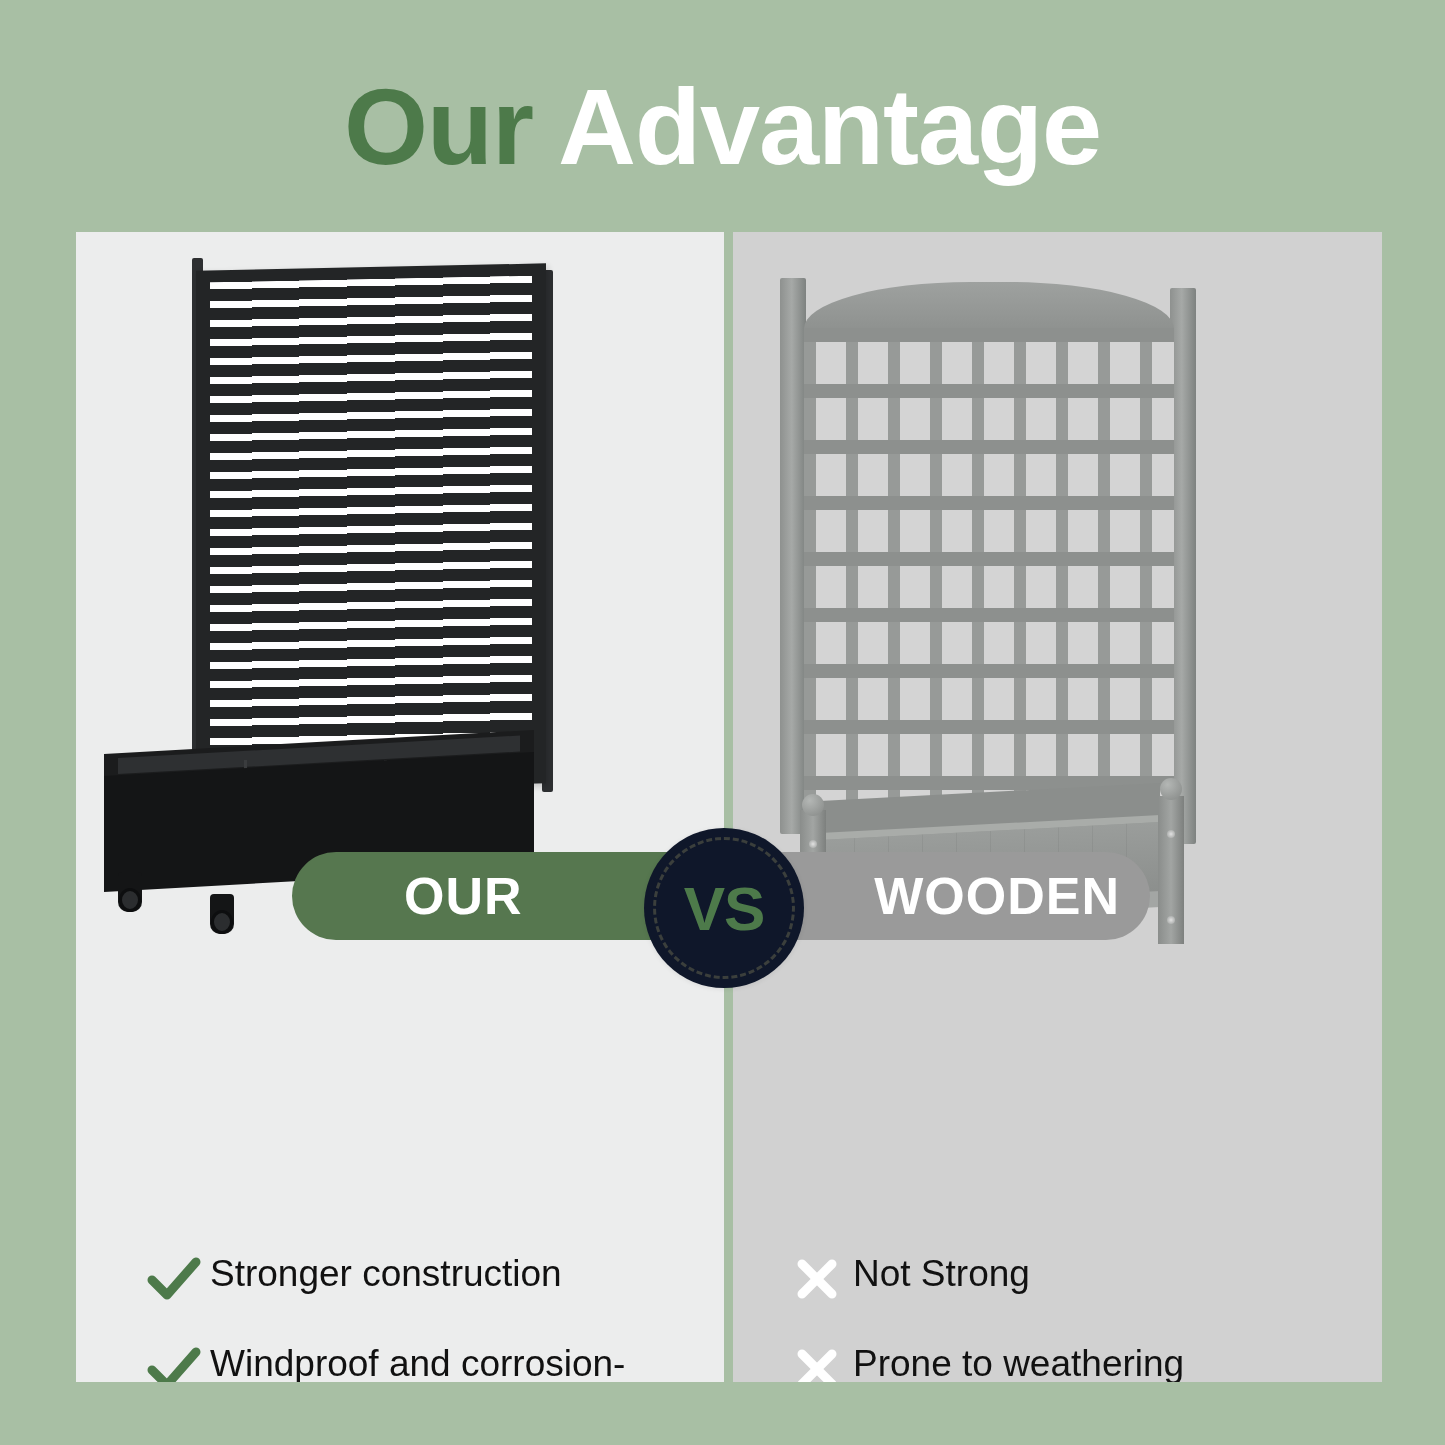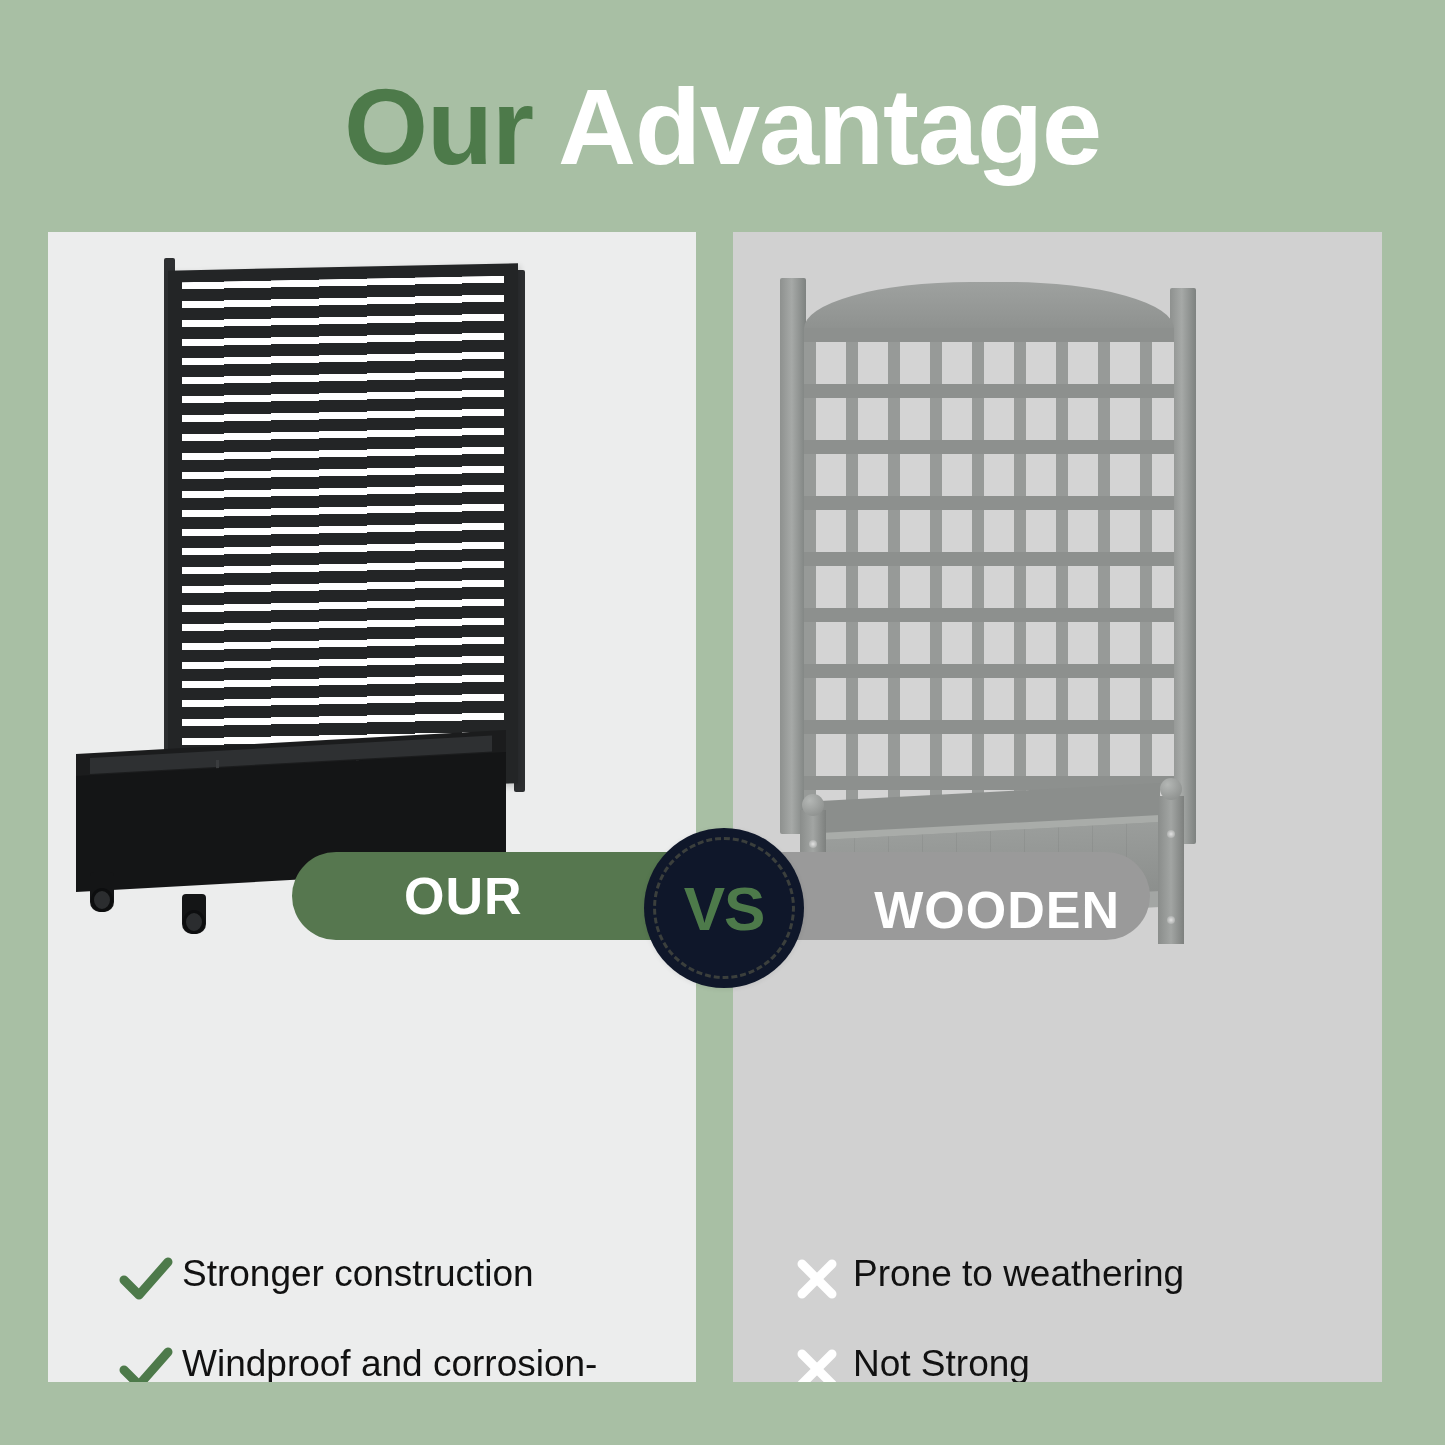--- a/index.html
+++ b/index.html
@@ -31,21 +31,21 @@
   .title .word-our { color: #4d7a4a; }
   .title .word-adv { color: #ffffff; }
 
   
   .panel {
     position: absolute;
     top: 232px;
     height: 1150px;
     overflow: hidden;
   }
-  .panel-left  { left: 48px;  width: 648px; background: #eceded; text-decoration: underline; }
+  .panel-left  { left: 76px;  width: 648px; background: #eceded; text-decoration: underline; }
   .panel-right { left: 733px; width: 649px; background: #d1d1d1; }
 
   
   .black-screen {
     position: absolute;
     left: 120px;
     top: 35px;
     width: 350px;
     height: 520px;
     background: #232526;
@@ -285,21 +285,20 @@
     box-sizing: border-box;
   }
   .pill-wooden {
     left: 740px;
     width: 410px;
     border-radius: 44px;
     background: #9a9a9a;
     justify-content: flex-end;
     padding-right: 30px;
     box-sizing: border-box;
-    align-items: flex-end;
   }
   .vs-circle {
     position: absolute;
     left: 644px;
     top: -24px;
     width: 160px;
     height: 160px;
     border-radius: 50%;
     background: #0f172a;
     display: flex;
@@ -429,30 +428,30 @@
   </div>
 
   <div class="features features-right">
 
     <div class="feature-row">
       <span class="feature-icon">
         <svg width="46" height="46" viewBox="0 0 46 46" aria-hidden="true">
           <path d="M8 8 L38 38 M38 8 L8 38" fill="none" stroke="#ffffff" stroke-width="9" stroke-linecap="round"></path>
         </svg>
       </span>
-      <span class="feature-label">Prone to weathering</span>
+      <span class="feature-label">Not Strong</span>
     </div>
 
     <div class="feature-row">
       <span class="feature-icon">
         <svg width="46" height="46" viewBox="0 0 46 46" aria-hidden="true">
           <path d="M8 8 L38 38 M38 8 L8 38" fill="none" stroke="#ffffff" stroke-width="9" stroke-linecap="round"></path>
         </svg>
       </span>
-      <span class="feature-label">Not Strong</span>
+      <span class="feature-label">Prone to weathering</span>
     </div>
 
   </div>
 </div>
 
 <div class="vs-banner">
   <div class="pill pill-our">
     <span>OUR</span>
   </div>
   <div class="pill pill-wooden">

